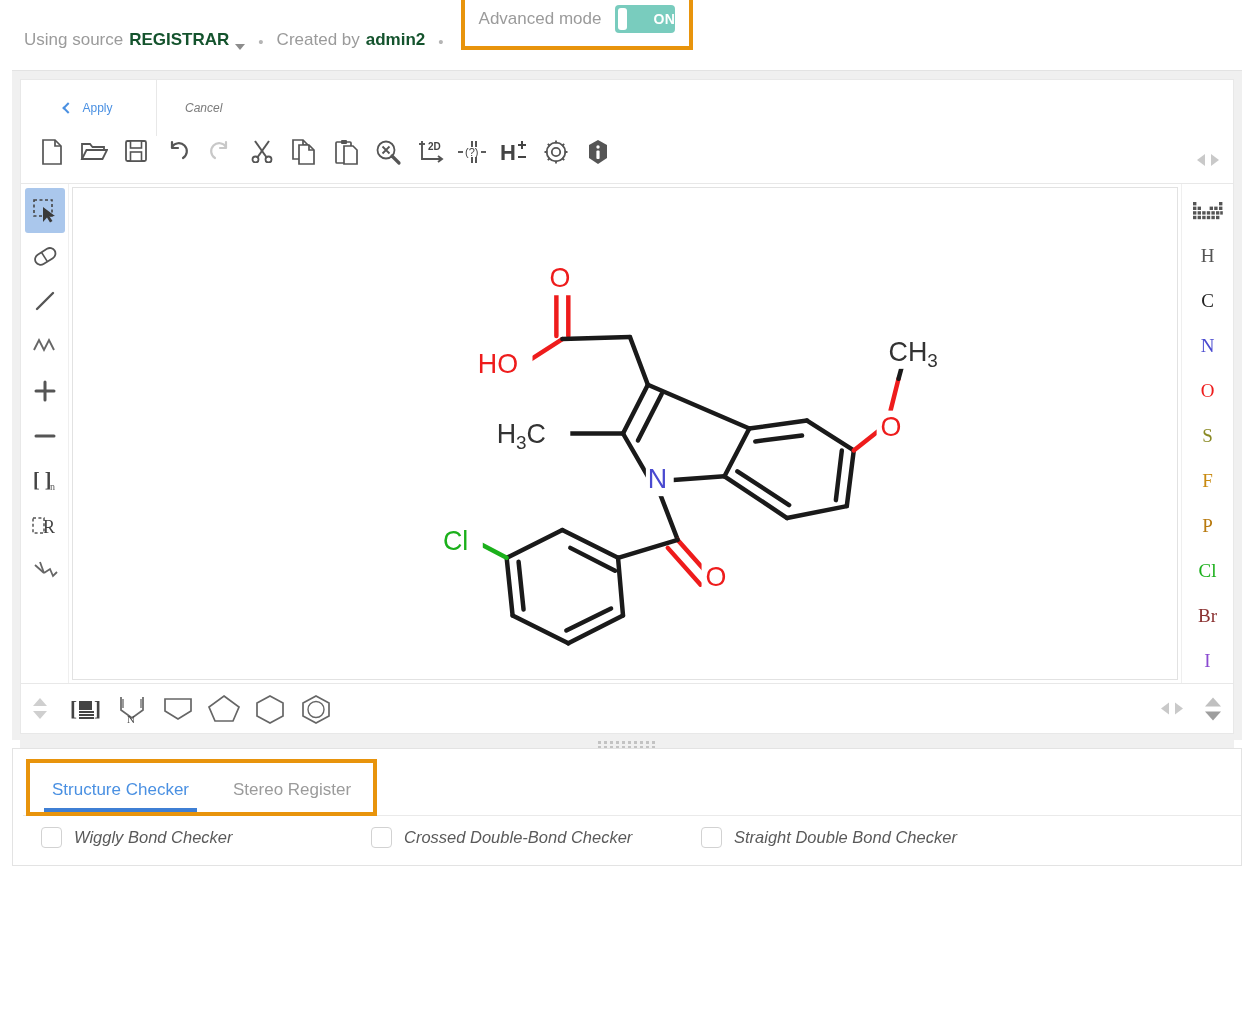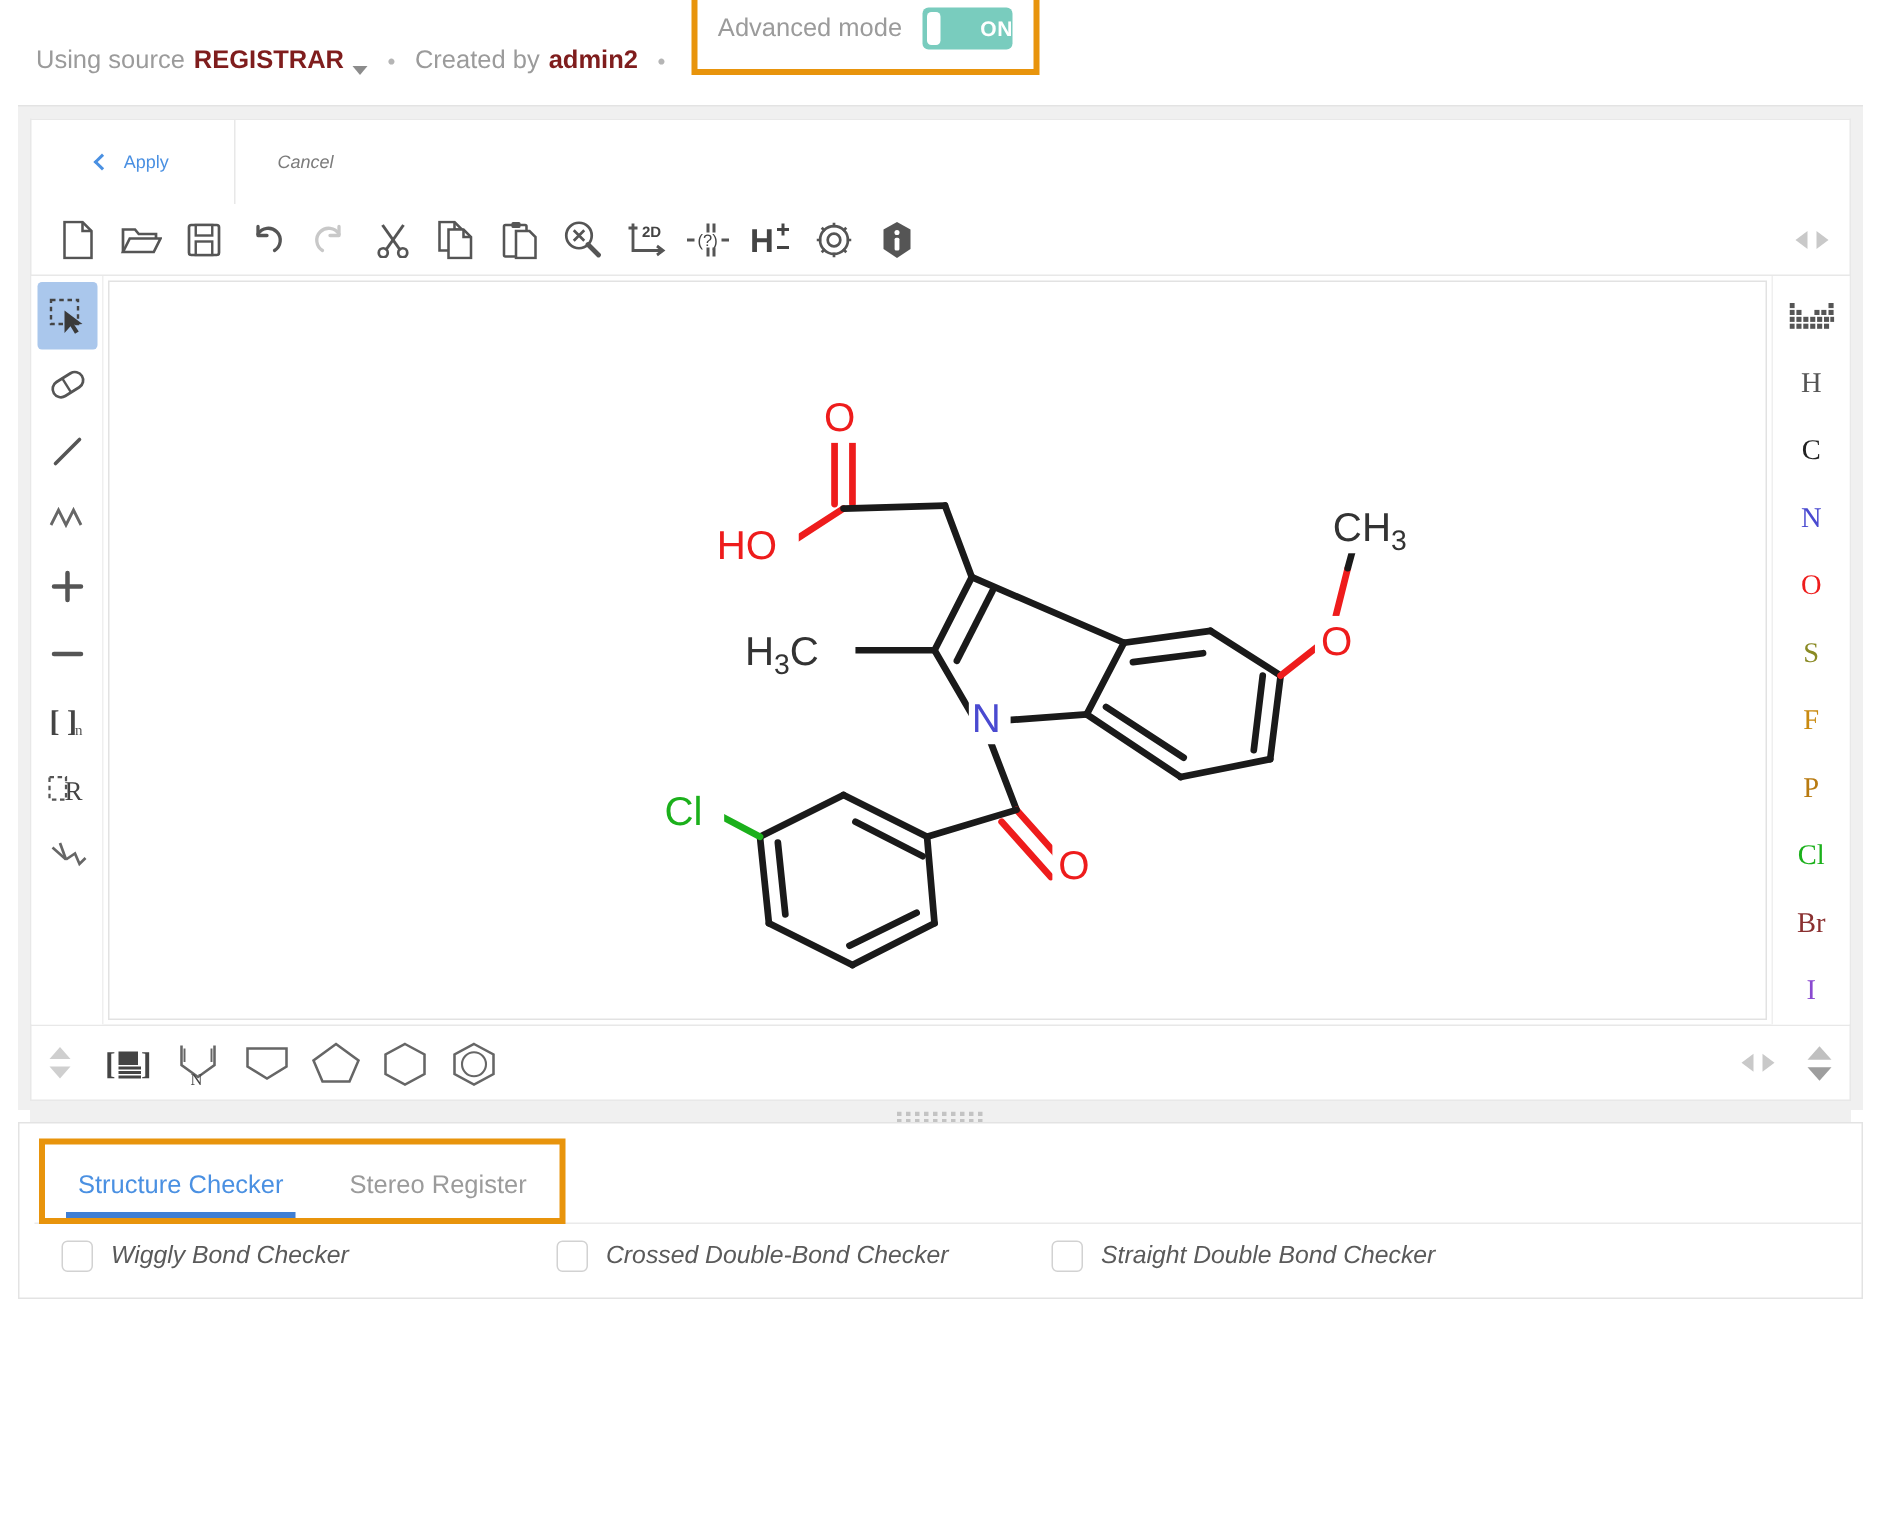--- a/index.html
+++ b/index.html
@@ -12,21 +12,21 @@
   }
 
   
   .page-header { padding: 18px 24px 0 24px; }
   .page-title {
     font-size: 40px; font-weight: bold; color: #4a4a4a;
     letter-spacing: -0.5px; margin: 0 0 18px 0; line-height: 1.2;
   }
   .meta-row { display: flex; align-items: flex-end; font-size: 17px; color: #999; height: 32px; }
   .meta-label { color: #9b9b9b; }
-  .meta-strong { color: #7f1d1d; font-weight: bold; margin-left: 6px; }
+  .meta-strong { color: #14532d; font-weight: bold; margin-left: 6px; }
   .caret-down {
     display: inline-block; width: 0; height: 0; margin-left: 6px;
     border-left: 5px solid transparent; border-right: 5px solid transparent;
     border-top: 6px solid #8c8c8c; vertical-align: middle;
   }
   .dot-sep { margin: 0 13px; color: #b5b5b5; font-size: 15px; }
 
   .adv-box {
     border: 4px solid #e8940c;
     padding: 8px 14px 8px 14px;
@@ -77,21 +77,21 @@
 
   
   .icon-toolbar {
     background: #ffffff; height: 48px;
     display: flex; align-items: center;
     margin: 0 8px; border: 1px solid #e8e8e8; border-top: none;
     padding-left: 10px; position: relative;
   }
   .tbtn {
     width: 42px; height: 42px; display: flex;
-    align-items: center; justify-content: center; cursor: pointer;
+    justify-content: center; cursor: pointer;
   }
   .scroll-arrows {
     position: absolute; right: 14px; top: 50%; transform: translateY(-50%);
     display: flex; gap: 6px; align-items: center;
   }
   .arrow-l { width:0;height:0;border-top:6px solid transparent;border-bottom:6px solid transparent;border-right:8px solid #c9c9c9; cursor:pointer;}
   .arrow-r { width:0;height:0;border-top:6px solid transparent;border-bottom:6px solid transparent;border-left:8px solid #c9c9c9; cursor:pointer;}
   .arrow-u { width:0;height:0;border-left:8px solid transparent;border-right:8px solid transparent;border-bottom:9px solid #c0c0c0; cursor:pointer;}
   .arrow-d { width:0;height:0;border-left:8px solid transparent;border-right:8px solid transparent;border-top:9px solid #9e9e9e; cursor:pointer;}
   .arrow-u-sm { width:0;height:0;border-left:7px solid transparent;border-right:7px solid transparent;border-bottom:8px solid #cfcfcf; cursor:pointer;}

